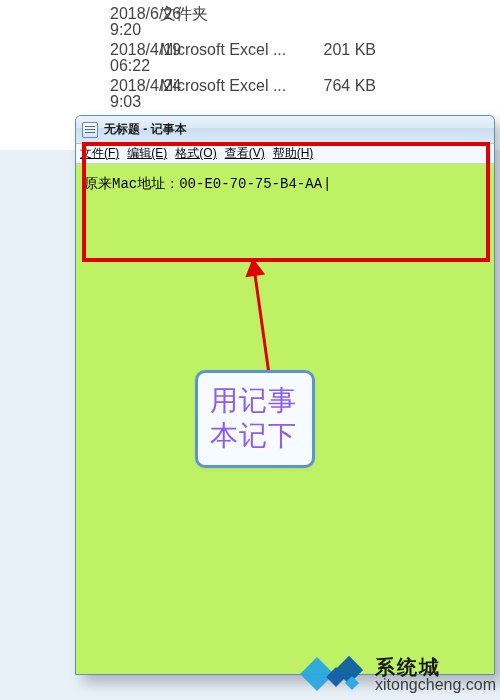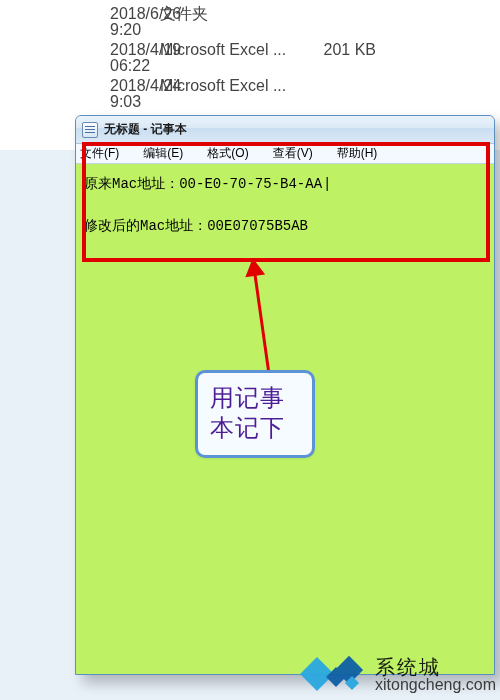--- a/index.html
+++ b/index.html
@@ -66,22 +66,23 @@
   }
   .title-text { font-size: 12px; color: #1a1a1a; font-weight: bold; }
 
   .menubar {
     height: 20px;
     background: #f4f9ff;
     border-bottom: 1px solid #c0d4e9;
     display: flex;
     align-items: center;
     padding: 0 4px;
-    gap: 24px;
+    gap: 8px;
     font-size: 12px;
+    text-decoration: underline;
   }
   .menu-item { color: #000; cursor: default; }
 
   .notepad-body {
     position: absolute;
     top: 48px; left: 0; right: 0; bottom: 0;
     background: #bef264;
     padding: 10px 8px;
     font-family: SimSun, "Courier New", monospace;
     font-size: 14px;
@@ -133,22 +134,22 @@
     width: 120px;
     padding: 10px 12px 12px 12px;
     background: #f6fbff;
     border: 3px solid #5b93d6;
     border-radius: 10px;
     z-index: 7;
     box-shadow: 0 1px 3px rgba(0,0,0,.08);
   }
   .callout-text {
     font-family: Liberation Sans, sans-serif;
-    font-size: 24px;
-    color: #4c1d95;
+    font-size: 28px;
+    color: #8b5cf6;
     line-height: 1.25;
     letter-spacing: 1px;
   }
 
   
   .watermark {
     position: absolute;
     right: 4px; bottom: 6px;
     display: flex;
     align-items: center;
@@ -159,40 +160,41 @@
   .wm-squares {
     position: relative;
     width: 70px; height: 38px;
   }
   .sq { position: absolute; transform: rotate(45deg); }
   .sq1 { width: 24px; height: 24px; background: #2aa8e0; left: 6px; top: 6px; }
   .sq2 { width: 14px; height: 14px; background: #0e5fa6; left: 30px; top: 14px; }
   .sq3 { width: 20px; height: 20px; background: #0e5fa6; left: 40px; top: 4px; }
   .sq4 { width: 10px; height: 10px; background: #2aa8e0; left: 48px; top: 22px; }
   .wm-text { display:flex; flex-direction:column; align-items:flex-start; line-height:1; }
-  .wm-cn { font-weight: normal; font-size: 20px; color:#111; letter-spacing:2px; }
+  .wm-cn { font-weight: bold; font-size: 20px; color:#111; letter-spacing:2px; }
   .wm-en { font-size: 16px; color:#333; }
 </style>
 </head>
 <body>
 
 <div class="explorer">
   <div class="file-row">
     <span class="col-date">2018/6/26 9:20</span>
     <span class="col-type">文件夹</span>
     <span class="col-size"></span>
   </div>
   <div class="file-row">
     <span class="col-date">2018/4/19 06:22</span>
     <span class="col-type">Microsoft Excel ...</span>
     <span class="col-size">201 KB</span>
   </div>
   <div class="file-row">
     <span class="col-date">2018/4/24 9:03</span>
     <span class="col-type">Microsoft Excel ...</span>
+    <span class="col-size">764 KB</span>
   </div>
   <div class="file-row">
     <span class="col-date">2018/6/21 11:39</span>
     <span class="col-type">Microsoft Word ...</span>
     <span class="col-size">19 KB</span>
   </div>
   <div class="file-row">
     <span class="col-date">2018/6/21 16:54</span>
     <span class="col-type">Microsoft Word ...</span>
     <span class="col-size">17 KB</span>
@@ -212,21 +214,20 @@
   <div class="menubar">
     <span class="menu-item">文件(F)</span>
     <span class="menu-item">编辑(E)</span>
     <span class="menu-item">格式(O)</span>
     <span class="menu-item">查看(V)</span>
     <span class="menu-item">帮助(H)</span>
   </div>
   <div class="notepad-body">
     <div class="caret"><span>原来Mac地址：00-E0-70-75-B4-AA</span></div>
     <div>&nbsp;</div>
-    <div><span>修改后的Mac地址：00E07075B5AB</span></div>
   </div>
 </div>
 
 <div class="red-box"></div>
 
 <div class="arrow">
   <div class="arrow-head"></div>
   <div class="arrow-line"></div>
 </div>
 

